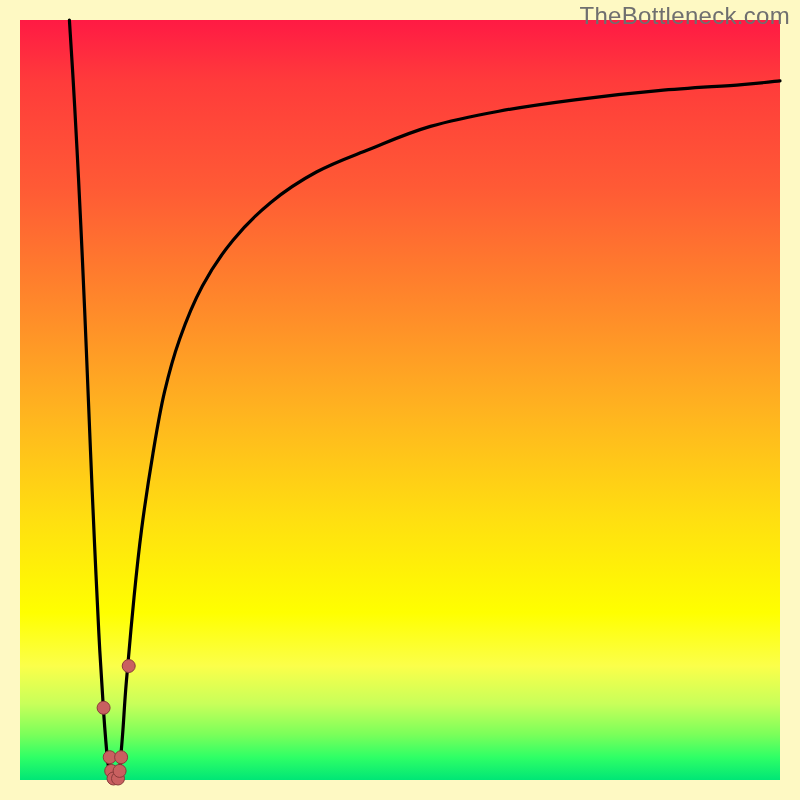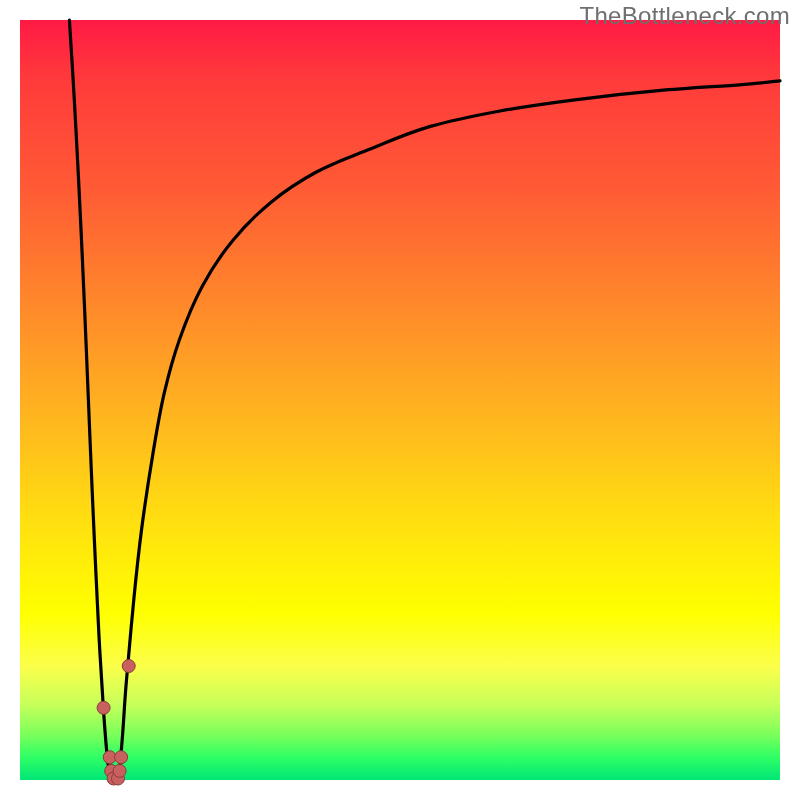--- a/index.html
+++ b/index.html
@@ -10,21 +10,21 @@
     overflow: hidden;
     background: #000;
     font-family: Arial, Helvetica, sans-serif;
   }
   .frame {
     position: absolute;
     left: 0;
     top: 0;
     width: 800px;
     height: 800px;
-    background: #ffffff;
+    background: #fef9c3;
   }
   .plot {
     position: absolute;
     left: 20px;
     top: 20px;
     width: 760px;
     height: 760px;
     
     background: linear-gradient(
       to bottom,

